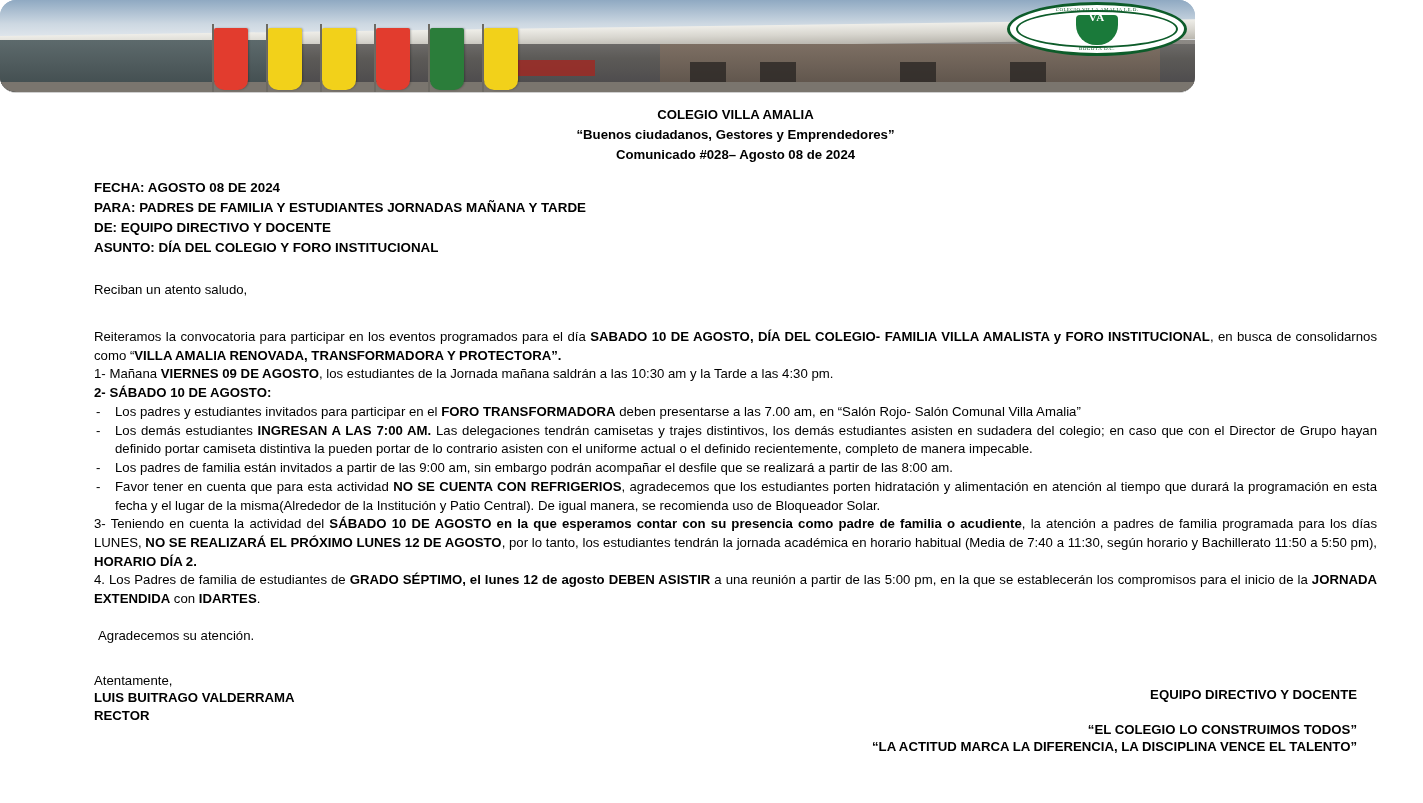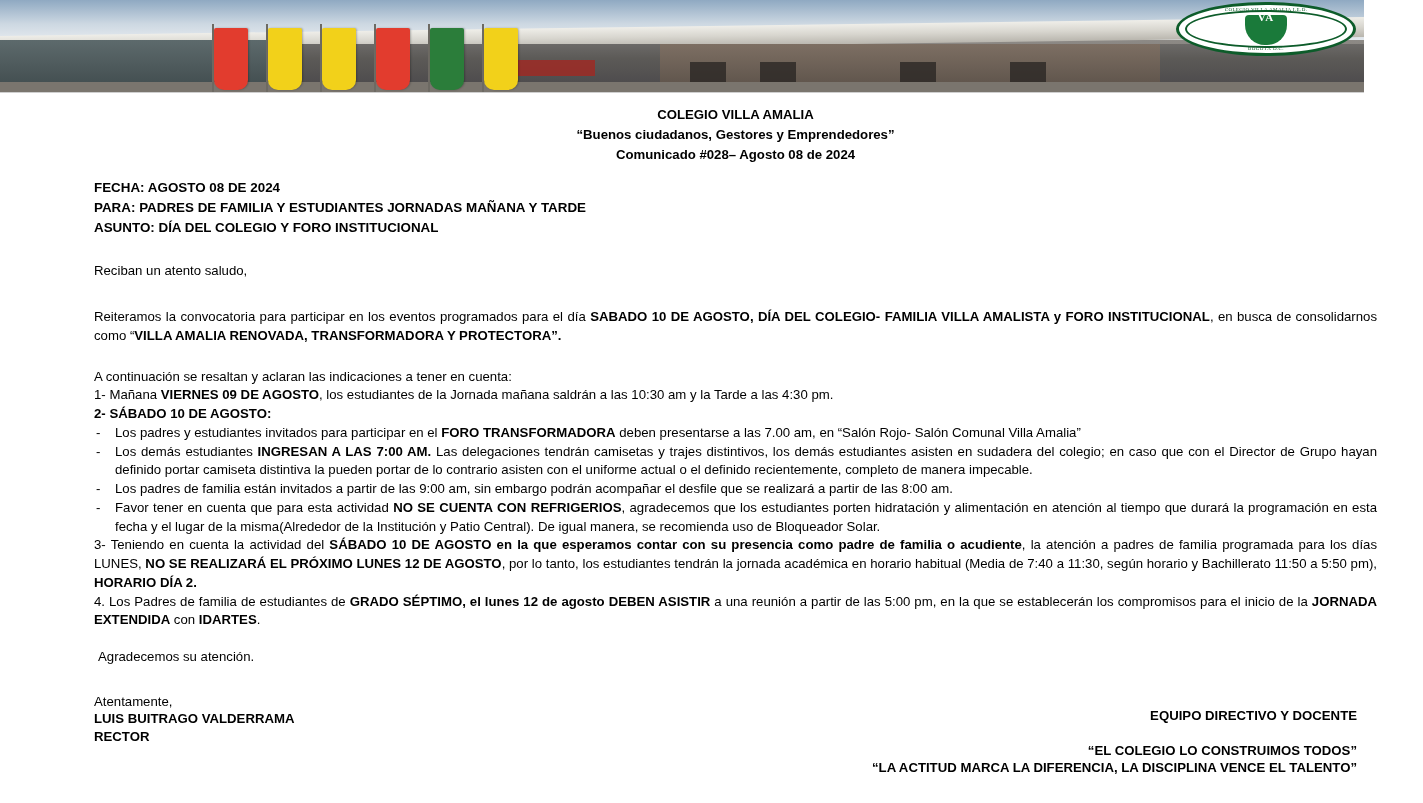--- a/index.html
+++ b/index.html
@@ -18,25 +18,26 @@
     position: relative;
     width: 1423px;
     height: 803px;
     background: #ffffff;
     box-sizing: border-box;
   }
 
   
   .banner {
     position: relative;
-    width: 1364px;
+    width: 1195px;
     height: 92px;
     overflow: hidden;
     background: linear-gradient(to bottom, #9fb6cc 0%, #b9c8d6 42%, #8d8a86 43%, #6f6a64 100%);
     border-bottom: 1px solid #cfcfcf;
+    border-radius: 16px;
   }
   
   .banner .sky {
     position: absolute;
     left: 0; top: 0; width: 1423px; height: 40px;
     background: linear-gradient(to bottom, #8fa9c2 0%, #cdd8e2 60%, #e4e9ee 100%);
   }
   
   .banner .roof {
     position: absolute;
@@ -273,28 +274,28 @@
 
     <div class="title-block">
       <div>COLEGIO VILLA AMALIA</div>
       <div>“Buenos ciudadanos, Gestores y Emprendedores”</div>
       <div>Comunicado #028– Agosto 08 de 2024</div>
     </div>
 
     <div>
       <div class="meta-line">FECHA: AGOSTO 08 DE 2024</div>
       <div class="meta-line">PARA: PADRES DE FAMILIA Y ESTUDIANTES JORNADAS MAÑANA Y TARDE</div>
+      <div class="meta-line">DE: EQUIPO DIRECTIVO Y DOCENTE</div>
       <div class="meta-line">ASUNTO: DÍA DEL COLEGIO Y FORO INSTITUCIONAL</div>
     </div>
 
     <div class="para" style="margin-top:24px">Reciban un atento saludo,</div>
 
     <div class="para just" style="margin-top:28px"><span>Reiteramos la convocatoria para participar en los eventos programados para el día </span><span class="bold">SABADO 10 DE AGOSTO, DÍA DEL COLEGIO- FAMILIA VILLA AMALISTA y FORO INSTITUCIONAL</span><span>, en busca de consolidarnos como “</span><span class="bold">VILLA AMALIA RENOVADA, TRANSFORMADORA Y PROTECTORA”.</span></div>
 
-    <div class="para" style="margin-top:22px">A continuación se resaltan  y aclaran las indicaciones a tener en cuenta:</div>
 
     <div class="para-tight"><span>1- Mañana  </span><span class="bold">VIERNES 09 DE AGOSTO</span><span>, los estudiantes de la Jornada mañana saldrán a las 10:30 am y la Tarde a las 4:30 pm.</span></div>
 
     <div class="para-tight bold">2- SÁBADO 10 DE AGOSTO:</div>
 
     <ul class="dashlist">
       <li>
         <span class="dash">-</span><span>Los padres y estudiantes invitados para participar en el </span><span class="bold">FORO TRANSFORMADORA</span><span> deben presentarse a las 7.00 am, en “Salón Rojo- Salón Comunal Villa Amalia”</span>
       </li>
       <li>

